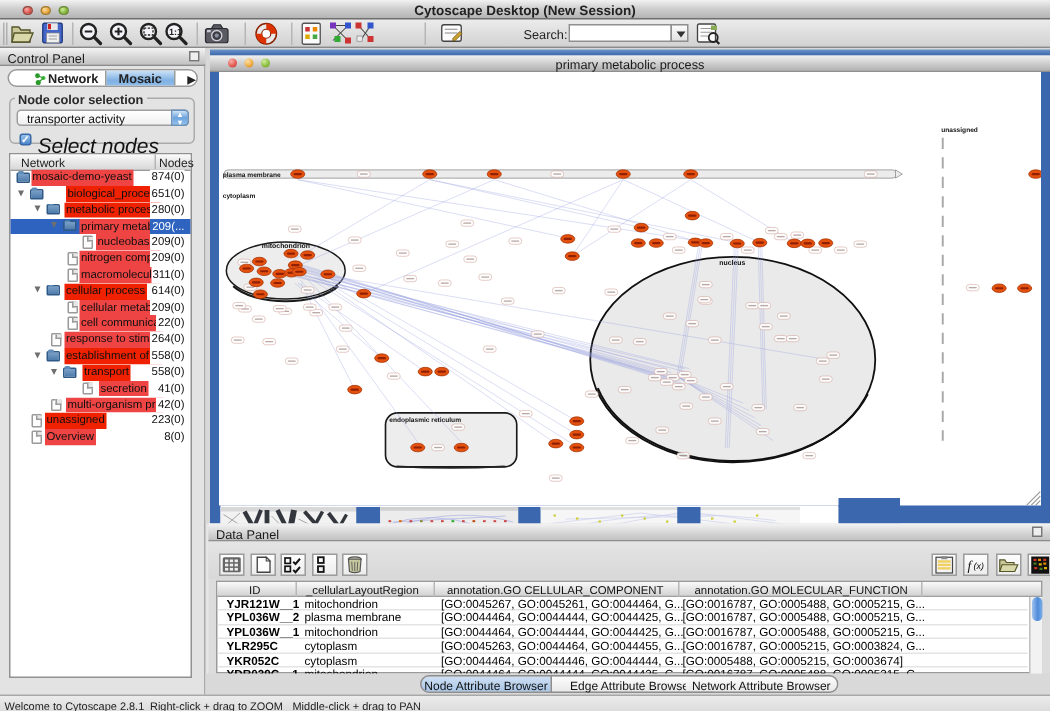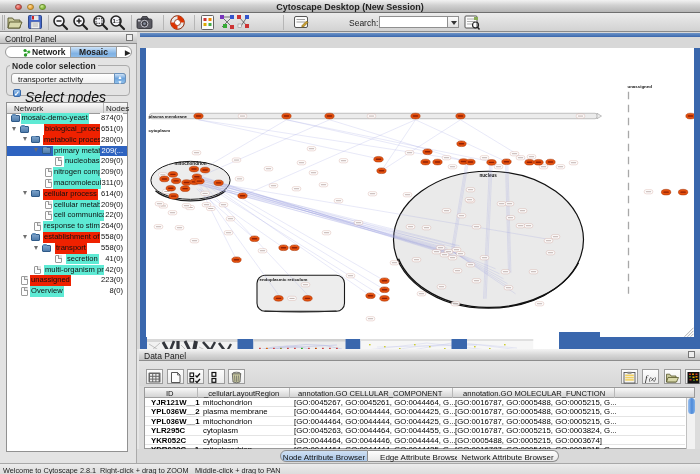--- a/index.html
+++ b/index.html
@@ -37,21 +37,21 @@
 #dd-btn { right:-1px; top:-1px; width:12px; height:10.5px; border-radius:0 3px 3px 0; background:linear-gradient(#cfe3f8,#6da4dd 50%,#8fc0ec); border:1px solid #6b92bb; color:#fff; font-size:5px; text-align:center; line-height:5px; padding-top:0.5px;}
 #checkbox { left:13px; top:57px; width:8px; height:8px; border-radius:2px; background:linear-gradient(#9cc3ec,#4a86cc); border:1px solid #3969a8; color:#fff; font-size:7px; line-height:7px; text-align:center; font-weight:bold;}
 #cb-label { left:25px; top:57px; font-size:14px; color:#111;font-style:italic; }
 
 #nettable { left:6px; top:70px; width:122px; height:350px; background:#fff; border:1px solid #919191; }
 #nt-head { left:0; top:0; width:120px; height:11px; background:linear-gradient(#fbfbfb,#e4e4e4 60%,#d8d8d8); border-bottom:1px solid #9a9a9a; font-size:8px; color:#222; }
 #nt-head .colsep { left:96px; top:0; width:1px; height:11px; background:#b5b5b5; }
 .trow { left:0; width:120px; height:10.81px; font-size:7.6px; white-space:nowrap; overflow:hidden; }
 .trow.sel { background:#2e63c0; }
 .hl { padding:0 1px; line-height:10.65px; display:inline-block; color:#101010; }
-.hl.g { background:#5eead4; }
+.hl.g { background:#ef4444; }
 .hl.r { background:#ef2100; }
 .num { position:absolute; right:4px; top:0; line-height:10.81px; color:#111; background:#fff; padding-left:1px;}
 .trow.sel .num { background:#2e63c0; }
 .trow.sel .num { color:#fff; }
 .tri { position:absolute; top:2.6px; width:0; height:0; border-left:2.8px solid transparent; border-right:2.8px solid transparent; border-top:4.2px solid #6e6e6e; }
 .fold { position:absolute; top:1.6px; width:9px; height:7px; background:linear-gradient(#7aa0c8,#4f7cab); border:0.5px solid #2f5a88; border-radius:1px; }
 .fold:before { content:""; position:absolute; left:0; top:-1.5px; width:4px; height:1.5px; background:#5f8cb8; border-radius:1px 1px 0 0; }
 .file { position:absolute; top:1px; width:7px; height:8.5px; background:#fdfdfd; border:0.6px solid #9a9a9a; border-radius:1px; }
 .file:before { content:""; position:absolute; right:-0.5px; top:-0.5px; width:2.5px; height:2.5px; background:#e6e6e6; border-left:0.6px solid #9a9a9a; border-bottom:0.6px solid #9a9a9a; }
 
@@ -247,20 +247,26 @@
           <div class="trow abs " style="top:161.54px"><div class="file" style="left:27px"></div><span class="hl g" style="margin-left:37px">multi-organism pro</span><span class="num">42(0)</span></div>
           <div class="trow abs " style="top:172.35px"><div class="file" style="left:14px"></div><span class="hl r" style="margin-left:23px">unassigned</span><span class="num">223(0)</span></div>
           <div class="trow abs " style="top:183.16px"><div class="file" style="left:14px"></div><span class="hl g" style="margin-left:23px">Overview</span><span class="num">8(0)</span></div>
         </div>
     </div>
   </div>
 
   <div id="desktop" class="abs">
     <div id="netwin" class="abs">
       <div id="nw-top" class="abs"></div>
+      <div id="nw-title" class="abs">
+        <div class="tl abs" style="left:12px; background:radial-gradient(circle at 35% 30%,#f8b0aa,#e2574e 60%,#b03a32);"></div>
+        <div class="tl abs" style="left:23px; background:radial-gradient(circle at 35% 30%,#fbe0a8,#eda93e 60%,#c07f28);"></div>
+        <div class="tl abs" style="left:34px; background:radial-gradient(circle at 35% 30%,#d2eda0,#88bc3c 60%,#648f2a);"></div>
+        <div id="nw-title-text" class="abs">primary metabolic process</div>
+      </div>
       <div id="nw-body" class="abs"></div>
     </div>
     <div id="canvas-holder" class="abs" style="left:9.5px;top:15.5px;width:547px;height:289.5px;overflow:hidden;">
       <svg id="netsvg" width="547" height="290" viewBox="146.5 47.5 547 289.5" xmlns="http://www.w3.org/2000/svg">
           <rect x="149" y="112.5" width="448" height="5.5" rx="2.5" fill="#ececec" stroke="#9a9a9a" stroke-width="0.6"></rect>
           <path d="M596.5 112.5 L601 115.3 L596.5 118 Z" fill="#ececec" stroke="#9a9a9a" stroke-width="0.6"></path>
           <text x="148" y="117" font-size="4.4" font-weight="bold" fill="#111">plasma membrane</text>
           <text x="148" y="131" font-size="4.4" font-weight="bold" fill="#111">cytoplasm</text>
           <text x="627" y="87" font-size="4.4" font-weight="bold" fill="#111">unassigned</text>
           <line x1="628" y1="91" x2="628" y2="293" stroke="#a8a8a8" stroke-width="1.3" stroke-dasharray="7.5,5.5"></line>

